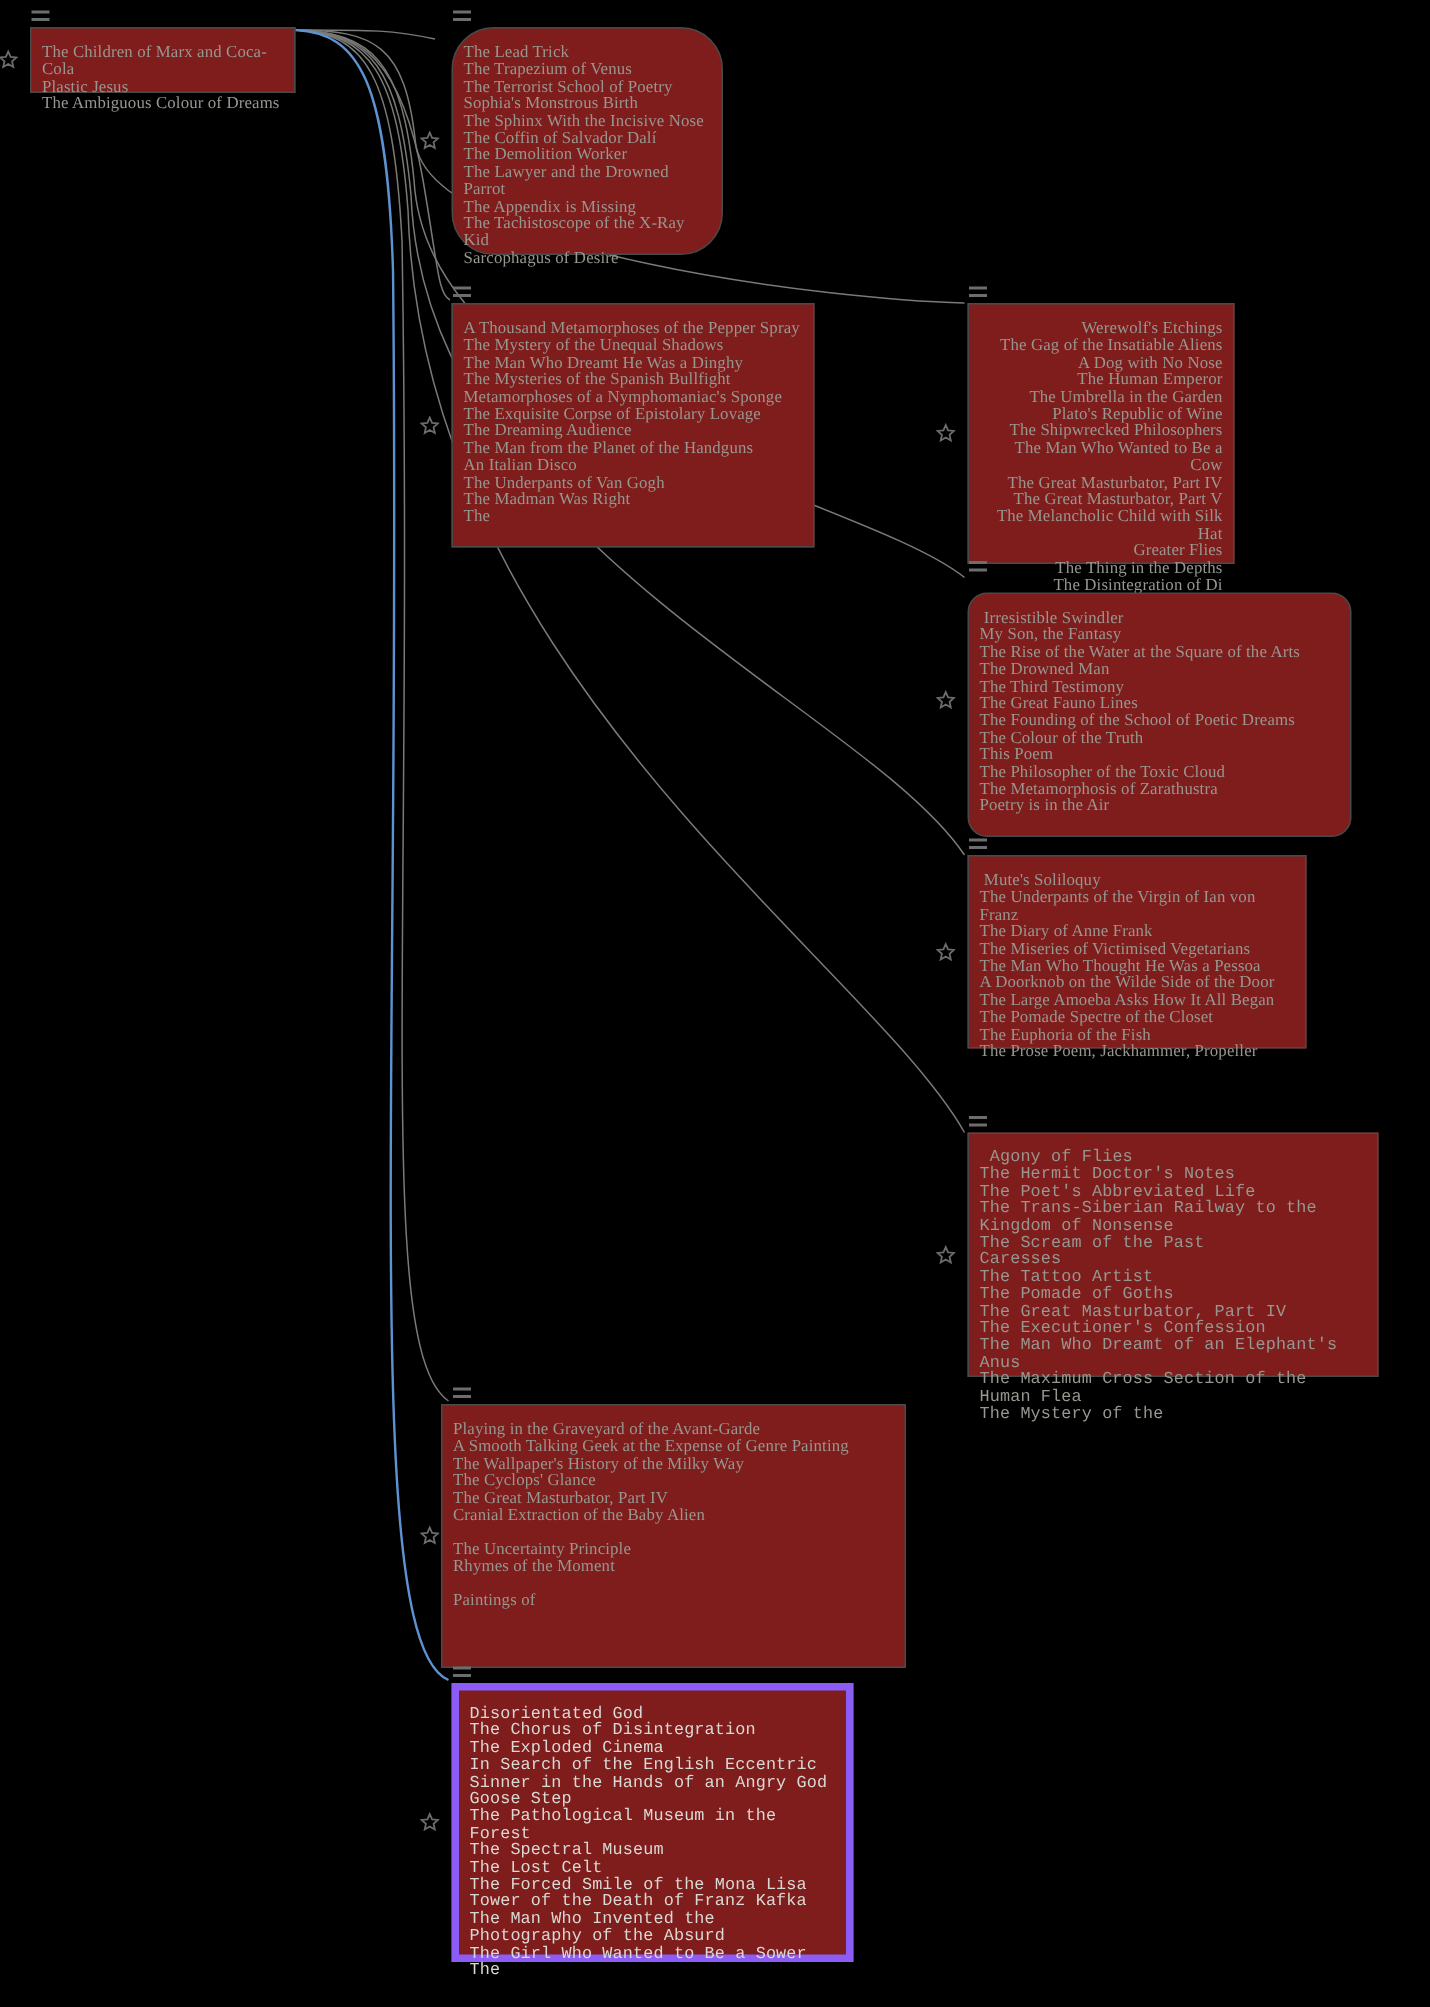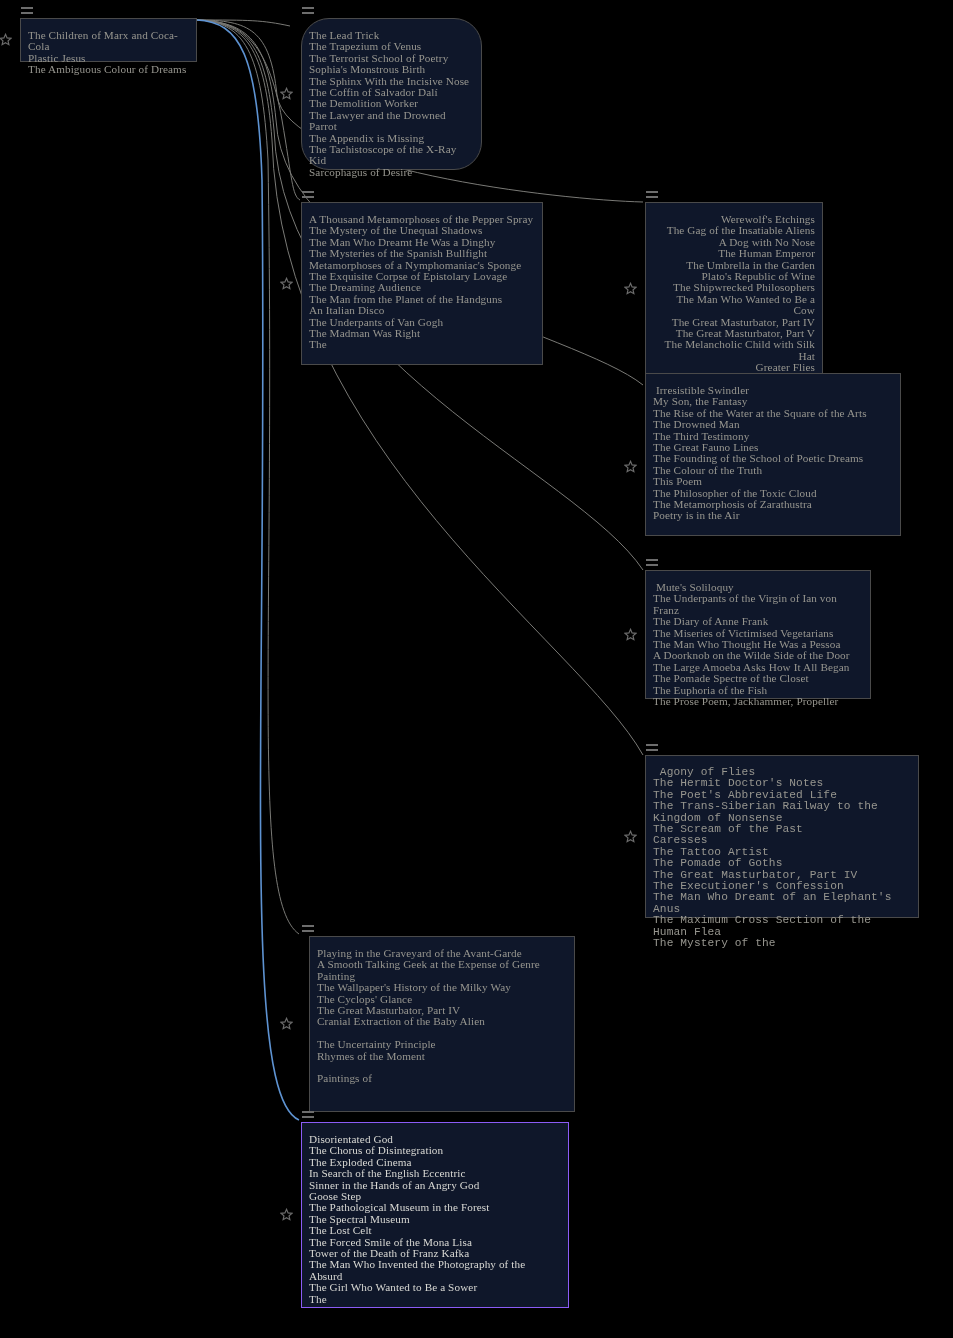--- a/index.html
+++ b/index.html
@@ -22,32 +22,33 @@
   }
   #edges {
     position: absolute;
     left: 0; top: 0;
     width: 953px;
     height: 1338px;
     pointer-events: none;
   }
   .node {
     position: absolute;
-    background: #0f172a;
+    background: #7f1d1d;
     border: 1px solid #4a4a4a;
     box-sizing: border-box;
     color: #97968f;
     font-size: 11.2px;
     line-height: 11.4px;
     padding: 11px 7px 9px 7px;
     letter-spacing: 0.1px;
   }
   .node.selected {
-    border: 1px solid #8b5cf6;
+    border: 5px solid #8b5cf6;
     color: #d9d9d4;
+    font-family: Liberation Mono, monospace;
   }
   .node .line {
     white-space: pre-wrap;
     min-height: 11.4px;
   }
   .node .line.wrap {
     white-space: normal;
   }
   .handle {
     position: absolute;
@@ -154,21 +155,21 @@
         <div class="line">Greater Flies</div>
         <div class="line">The Thing in the Depths</div>
         <div class="line">The Disintegration of Di</div>
       </div>
       <div class="handle" style="left: 646px; top: 374px;"></div>
       <div class="star" style="left: 624px; top: 459.5px;">
         <svg width="13" height="13" viewBox="0 0 24 24" aria-hidden="true">
           <path d="M12 2.5 L14.9 9.1 L22 9.8 L16.7 14.5 L18.2 21.5 L12 17.9 L5.8 21.5 L7.3 14.5 L2 9.8 L9.1 9.1 Z" fill="none" stroke="#6c6c6c" stroke-width="2.2"></path>
         </svg>
       </div>
-      <div class="node" style="left: 645px; top: 373px; width: 256px; height: 163px;">
+      <div class="node" style="left: 645px; top: 395px; width: 256px; height: 163px; border-radius: 13px;">
         <div class="line"> Irresistible Swindler</div>
         <div class="line">My Son, the Fantasy</div>
         <div class="line">The Rise of the Water at the Square of the Arts</div>
         <div class="line">The Drowned Man</div>
         <div class="line">The Third Testimony</div>
         <div class="line">The Great Fauno Lines</div>
         <div class="line">The Founding of the School of Poetic Dreams</div>
         <div class="line">The Colour of the Truth</div>
         <div class="line">This Poem</div>
         <div class="line">The Philosopher of the Toxic Cloud</div>
@@ -213,21 +214,21 @@
         <div class="line">The Man Who Dreamt of an Elephant's Anus</div>
         <div class="line">The Maximum Cross Section of the Human Flea</div>
         <div class="line">The Mystery of the</div>
       </div>
       <div class="handle" style="left: 302px; top: 925px;"></div>
       <div class="star" style="left: 280px; top: 1017px;">
         <svg width="13" height="13" viewBox="0 0 24 24" aria-hidden="true">
           <path d="M12 2.5 L14.9 9.1 L22 9.8 L16.7 14.5 L18.2 21.5 L12 17.9 L5.8 21.5 L7.3 14.5 L2 9.8 L9.1 9.1 Z" fill="none" stroke="#6c6c6c" stroke-width="2.2"></path>
         </svg>
       </div>
-      <div class="node" style="left: 309px; top: 936px; width: 266px; height: 176px;">
+      <div class="node" style="left: 294px; top: 936px; width: 310px; height: 176px;">
         <div class="line">Playing in the Graveyard of the Avant-Garde</div>
         <div class="line wrap">A Smooth Talking Geek at the Expense of Genre Painting</div>
         <div class="line">The Wallpaper's History of the Milky Way</div>
         <div class="line">The Cyclops' Glance</div>
         <div class="line">The Great Masturbator, Part IV</div>
         <div class="line">Cranial Extraction of the Baby Alien</div>
         <div class="line"></div>
         <div class="line">The Uncertainty Principle</div>
         <div class="line">Rhymes of the Moment</div>
         <div class="line"></div>

